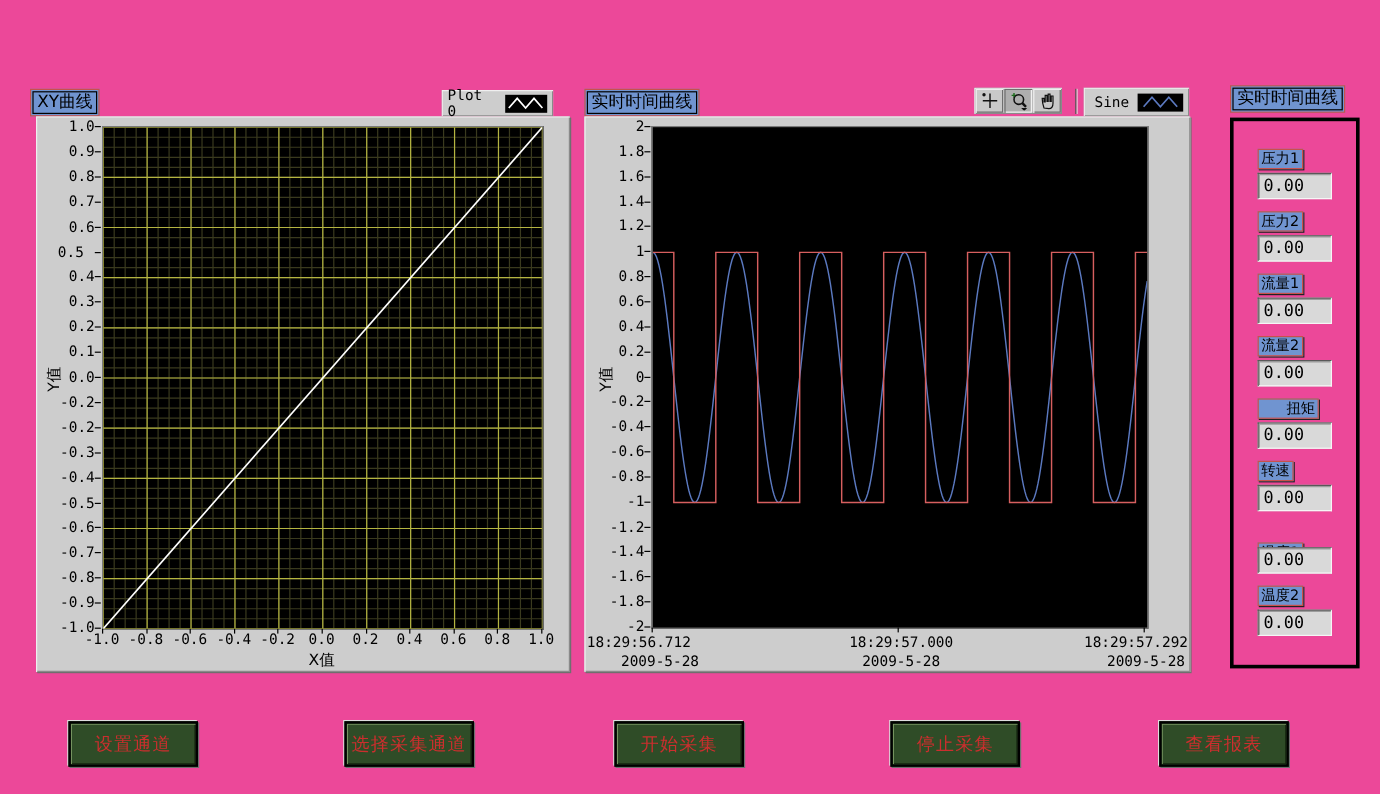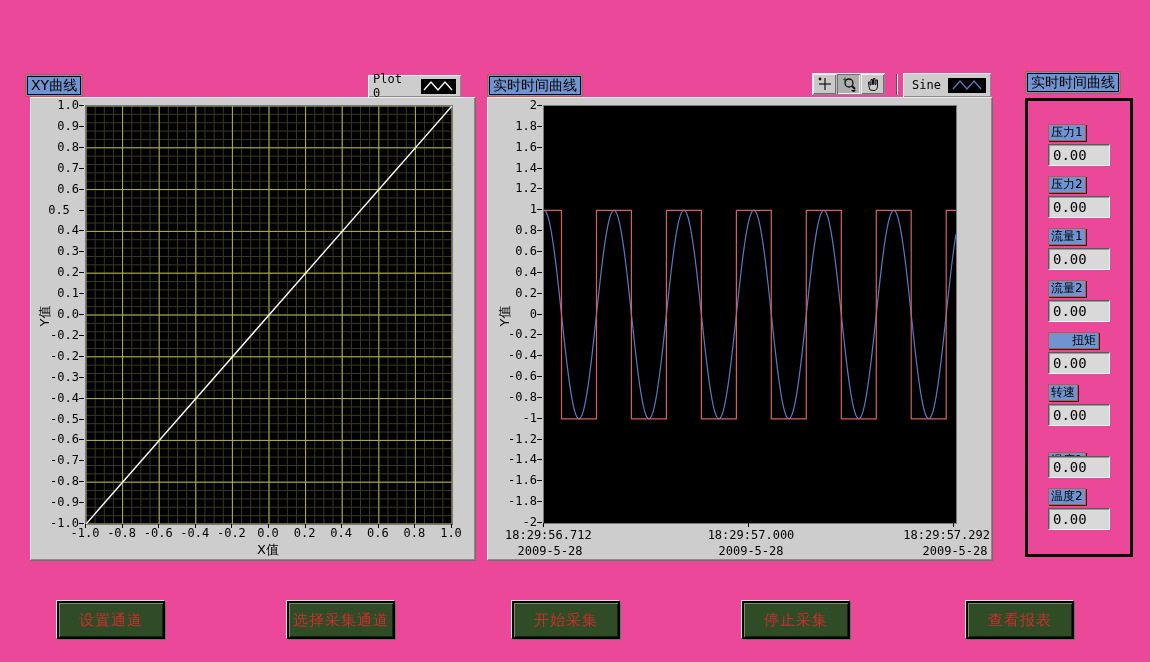--- a/index.html
+++ b/index.html
@@ -395,21 +395,21 @@
       <div class="tick" style="left: 537px; top: 438.6px; width: 5px; height: 1px;"></div>
       <div class="tick-label" style="left: 497px; top: 453.45px; width: 40px; text-align: right;">-1.4</div>
       <div class="tick" style="left: 537px; top: 459.45px; width: 5px; height: 1px;"></div>
       <div class="tick-label" style="left: 497px; top: 474.3px; width: 40px; text-align: right;">-1.6</div>
       <div class="tick" style="left: 537px; top: 480.3px; width: 5px; height: 1px;"></div>
       <div class="tick-label" style="left: 497px; top: 495px; width: 40px; text-align: right;">-1.8</div>
       <div class="tick" style="left: 537px; top: 501.15px; width: 5px; height: 1px;"></div>
       <div class="tick-label" style="left: 497px; top: 516px; width: 40px; text-align: right;">-2</div>
       <div class="tick" style="left: 537px; top: 522px; width: 5px; height: 1px;"></div>
       <div class="tick" style="left: 543px; top: 523px; width: 1px; height: 4px;"></div>
-      <div class="tick-label" style="top: 529px; width: 120px; text-align: left; left: 489px; padding-left: 16px;">18:29:56.712</div>
+      <div class="tick-label" style="top: 529px; width: 120px; text-align: left; left: 489px;">18:29:56.712</div>
       <div class="tick-label" style="left: 505px; top: 545px; width: 90px; text-align: center;">2009-5-28</div>
       <div class="tick" style="left: 748px; top: 523px; width: 1px; height: 4px;"></div>
       <div class="tick-label" style="top: 529px; width: 120px; text-align: center; left: 691px;">18:29:57.000</div>
       <div class="tick-label" style="left: 706px; top: 545px; width: 90px; text-align: center;">2009-5-28</div>
       <div class="tick" style="left: 953px; top: 523px; width: 1px; height: 4px;"></div>
       <div class="tick-label" style="top: 529px; width: 120px; text-align: right; left: 870px;">18:29:57.292</div>
       <div class="tick-label" style="left: 910px; top: 545px; width: 90px; text-align: center;">2009-5-28</div>
     </div>
 </div>
 

